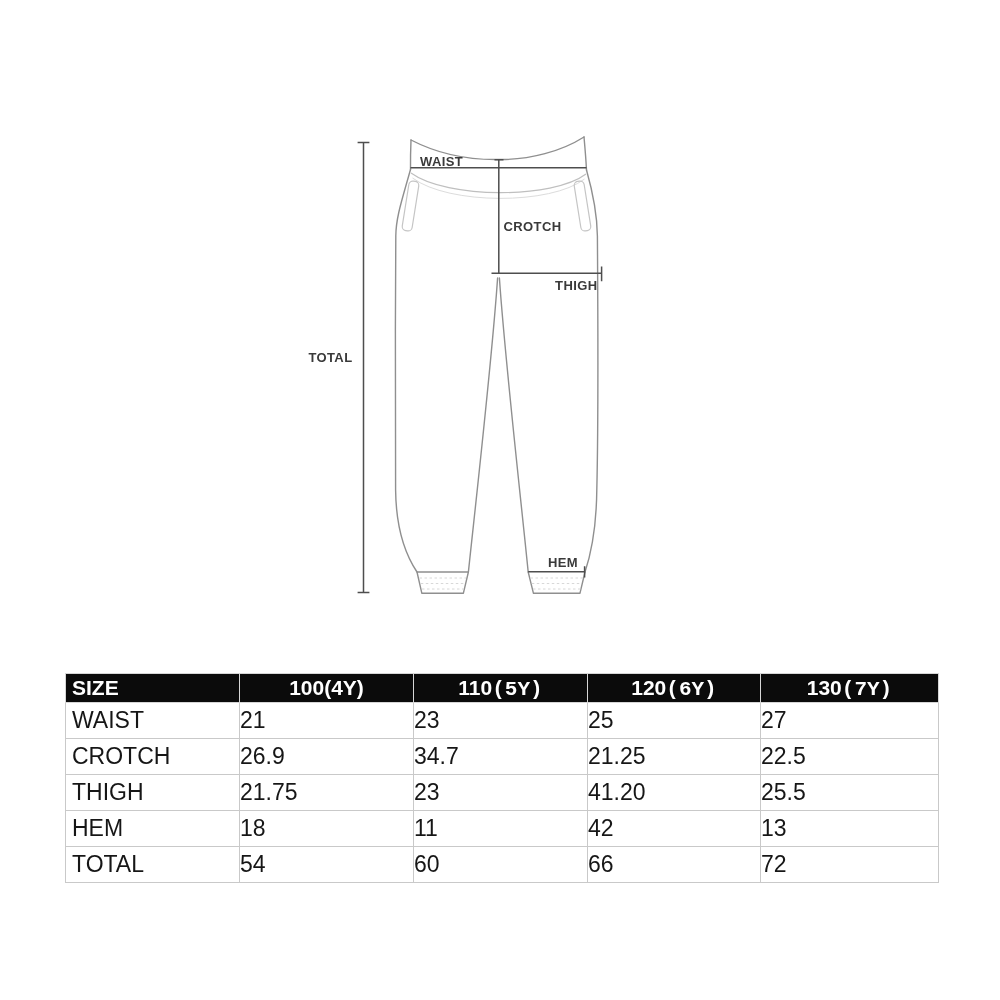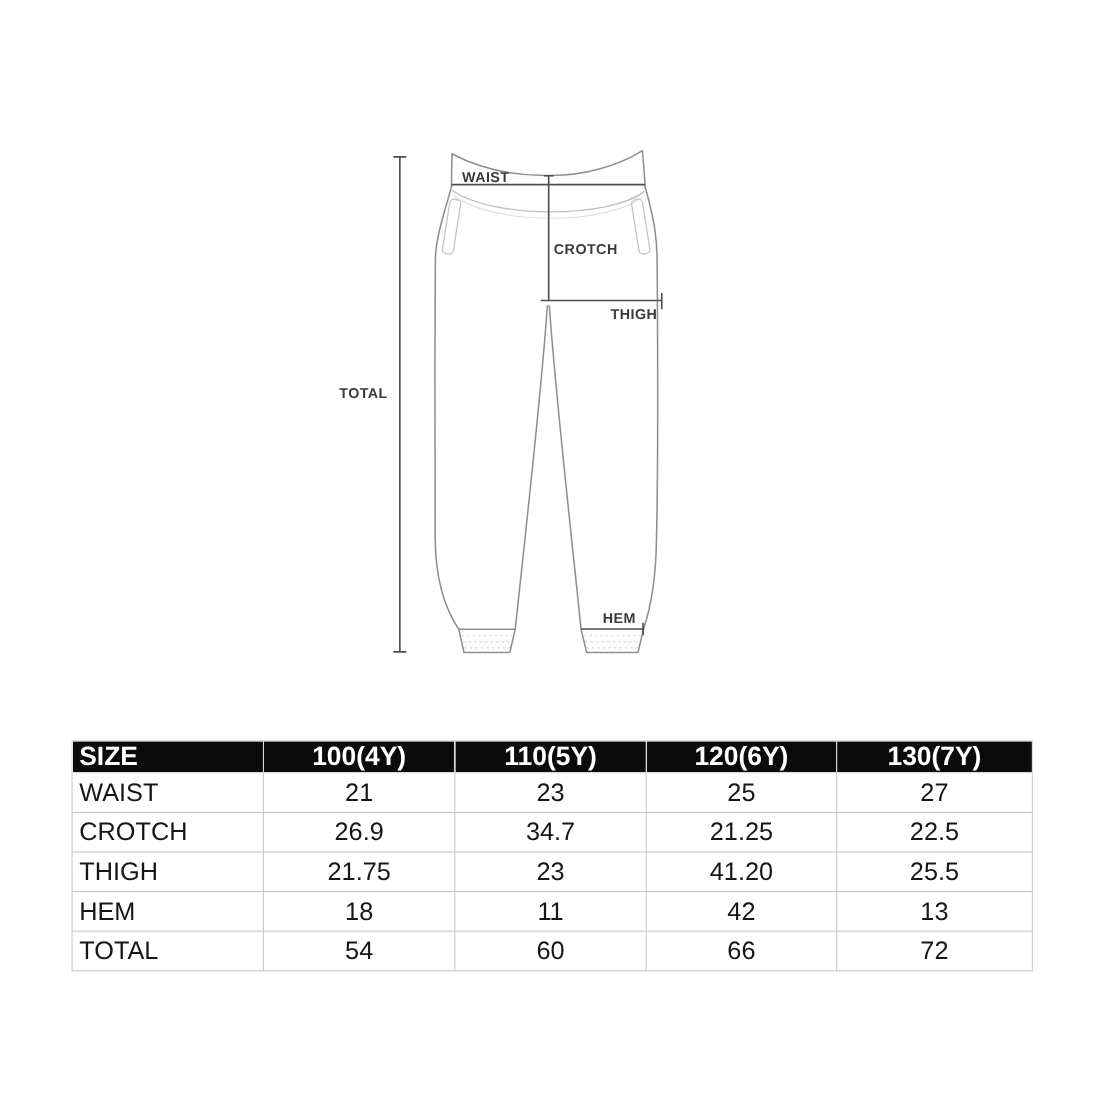--- a/index.html
+++ b/index.html
@@ -19,29 +19,29 @@
     font-family:"Liberation Sans",sans-serif;font-weight:bold;font-size:13px;
     fill:#3a3a3a;letter-spacing:.4px;
   }
   
   #size-table{
     position:absolute;left:65px;top:673px;width:873px;
     border-collapse:collapse;table-layout:fixed;
   }
   #size-table th,#size-table td{border:1px solid #c9c9c9;padding:0;overflow:hidden;}
   #size-table thead th{
-    background:#0b0b0b;color:#ffffff;font-weight:bold;font-size:24px;
+    background:#0b0b0b;color:#ffffff;font-weight:bold;font-size:21px;
     height:28px;text-align:center;border-color:#d6d6d6;
   }
   #size-table thead th.c-size{text-align:left;padding-left:6px;}
   #size-table td{
-    height:35px;font-size:23px;color:#161616;text-align:center;background:#ffffff;
+    height:35px;font-size:23px;color:#161616;background:#ffffff;
   }
   #size-table td.rowlabel{text-align:left;padding-left:6px;}
-  .sfx.serif{font-family:Liberation Sans, sans-serif;}
+  .sfx.serif{font-family:Liberation Mono, monospace;}
 </style>
 </head>
 <body>
 
 <svg id="diagram" viewBox="0 0 1000 1000" xmlns="http://www.w3.org/2000/svg">
 
   <g>
     <path class="outline" d="M411 140 C438 154 468 160 499 159.5 C530 160 562 151 584 137"></path>
     <path class="outline" d="M411 140 C410.6 150 410.4 160 410.5 169.5"></path>
     <path class="outline" d="M584 137 C585 148 586 160 586.5 170"></path>

